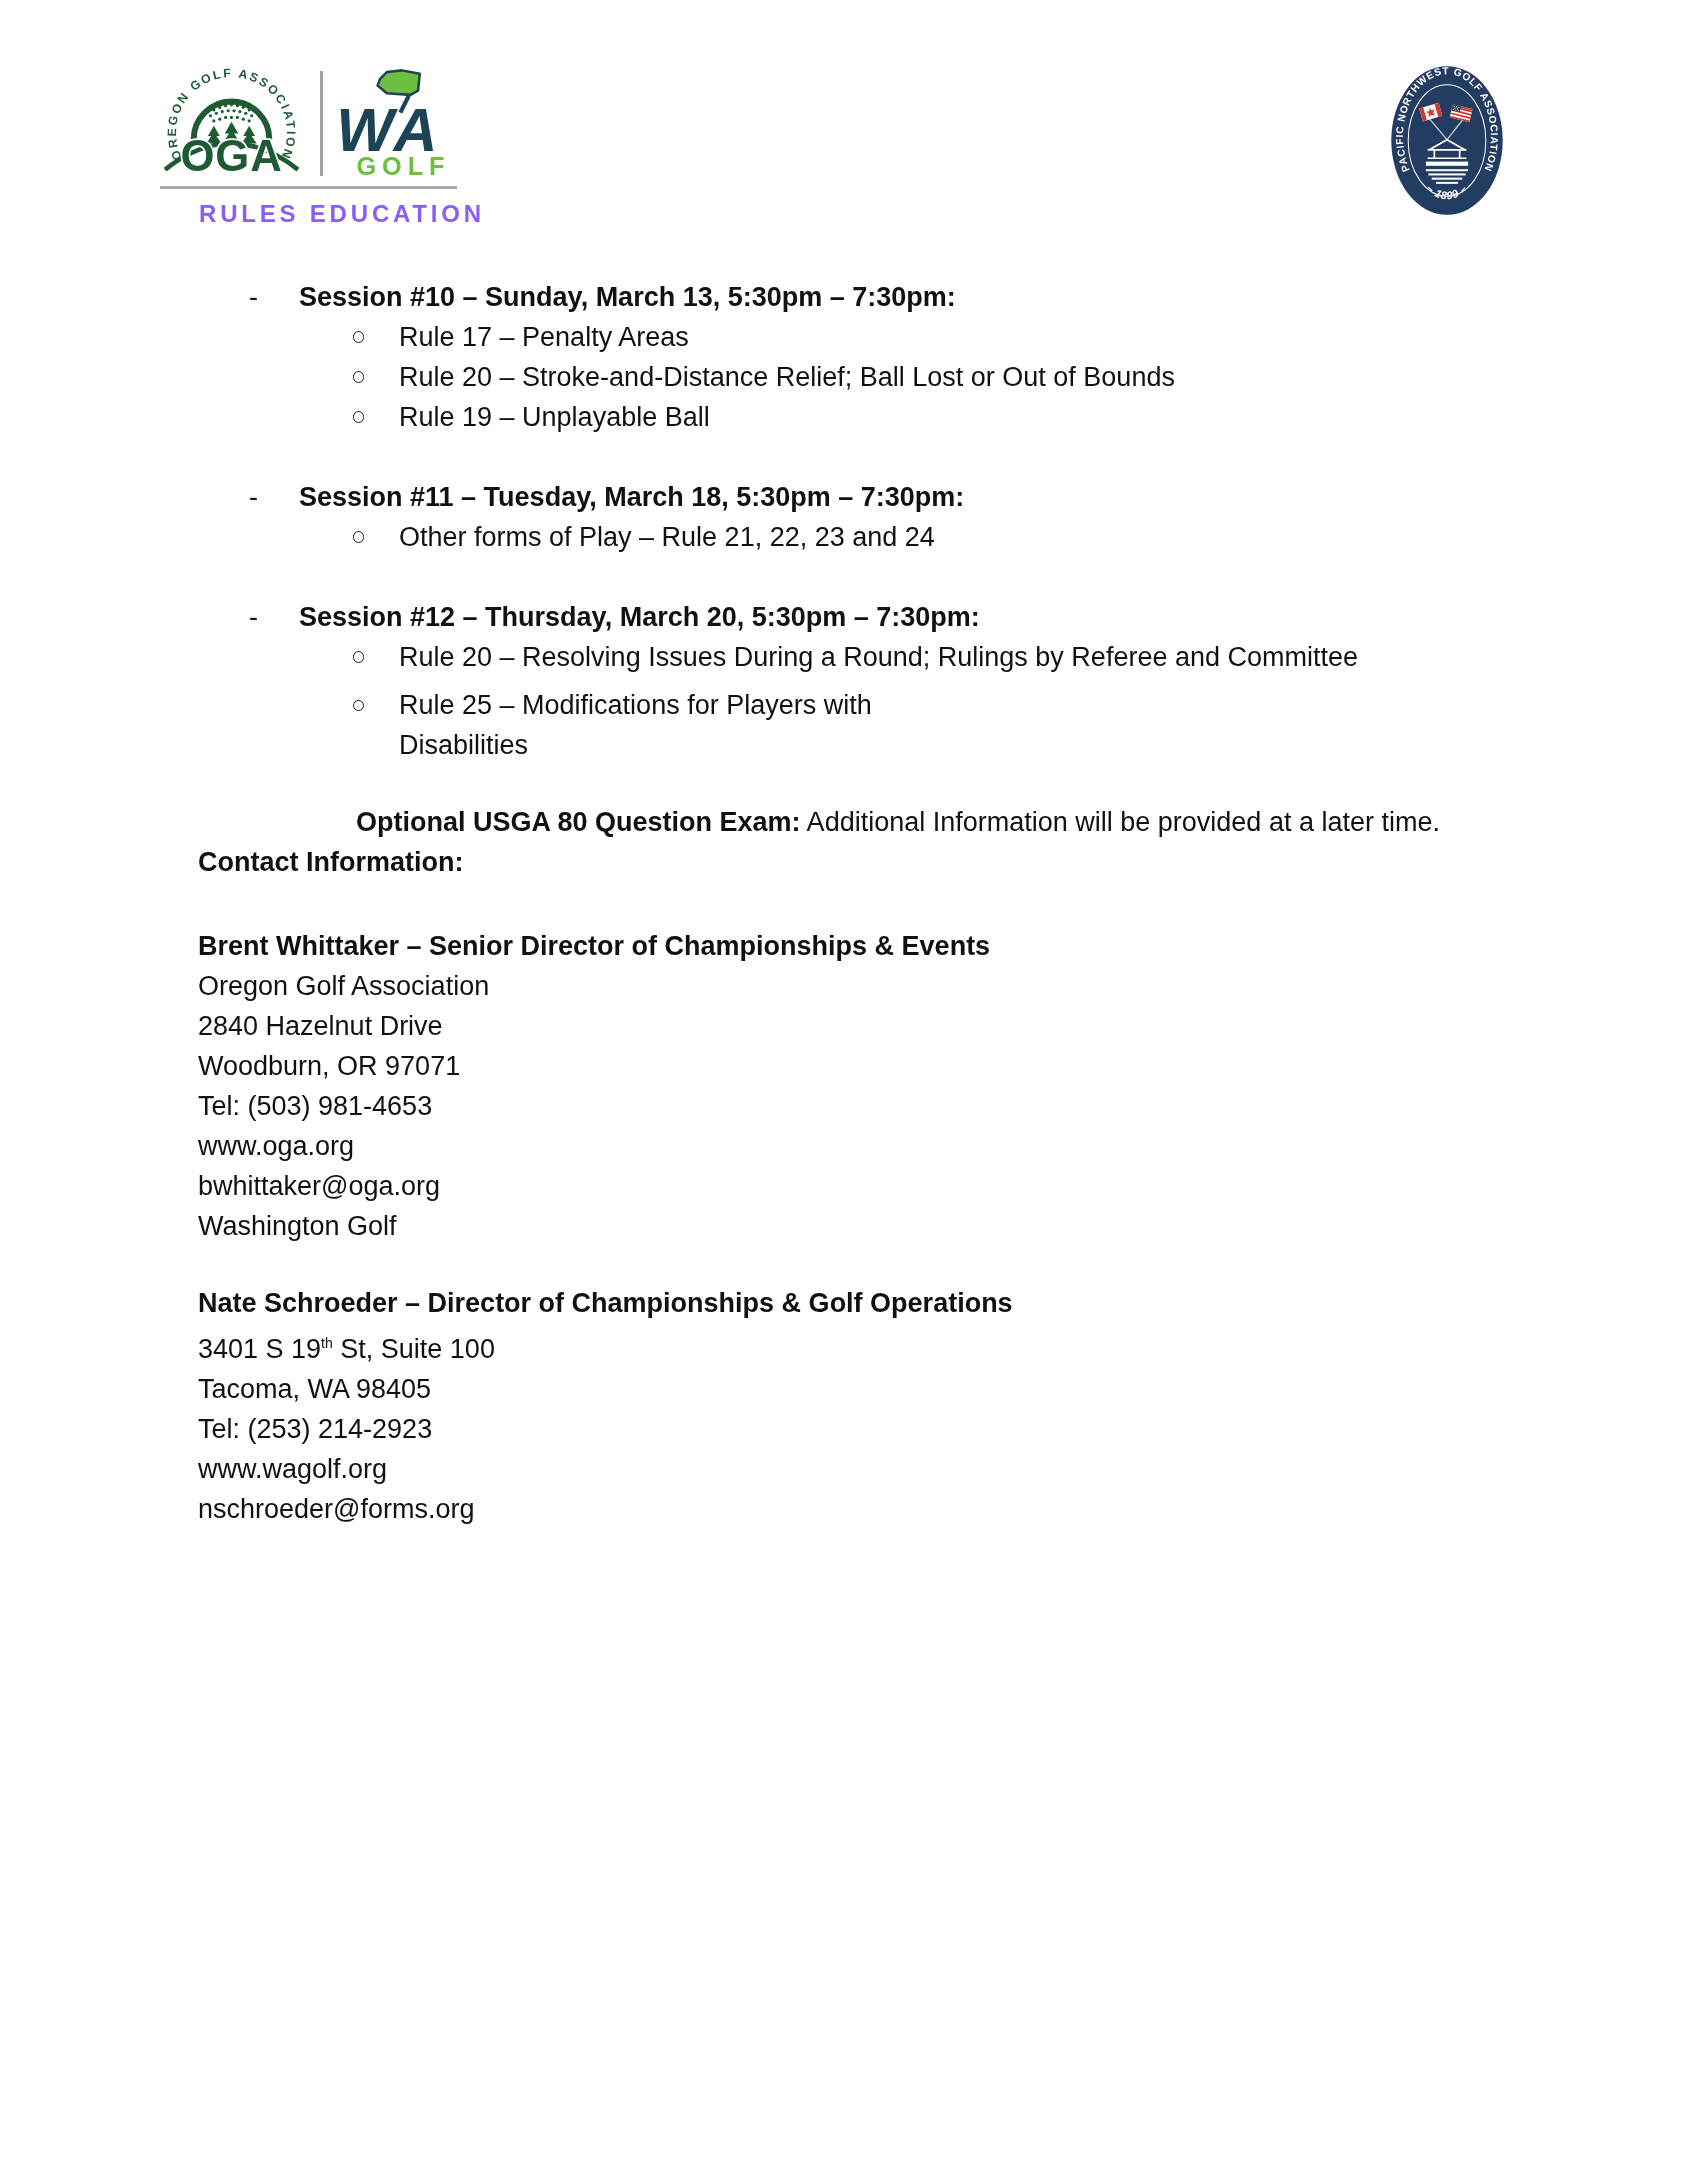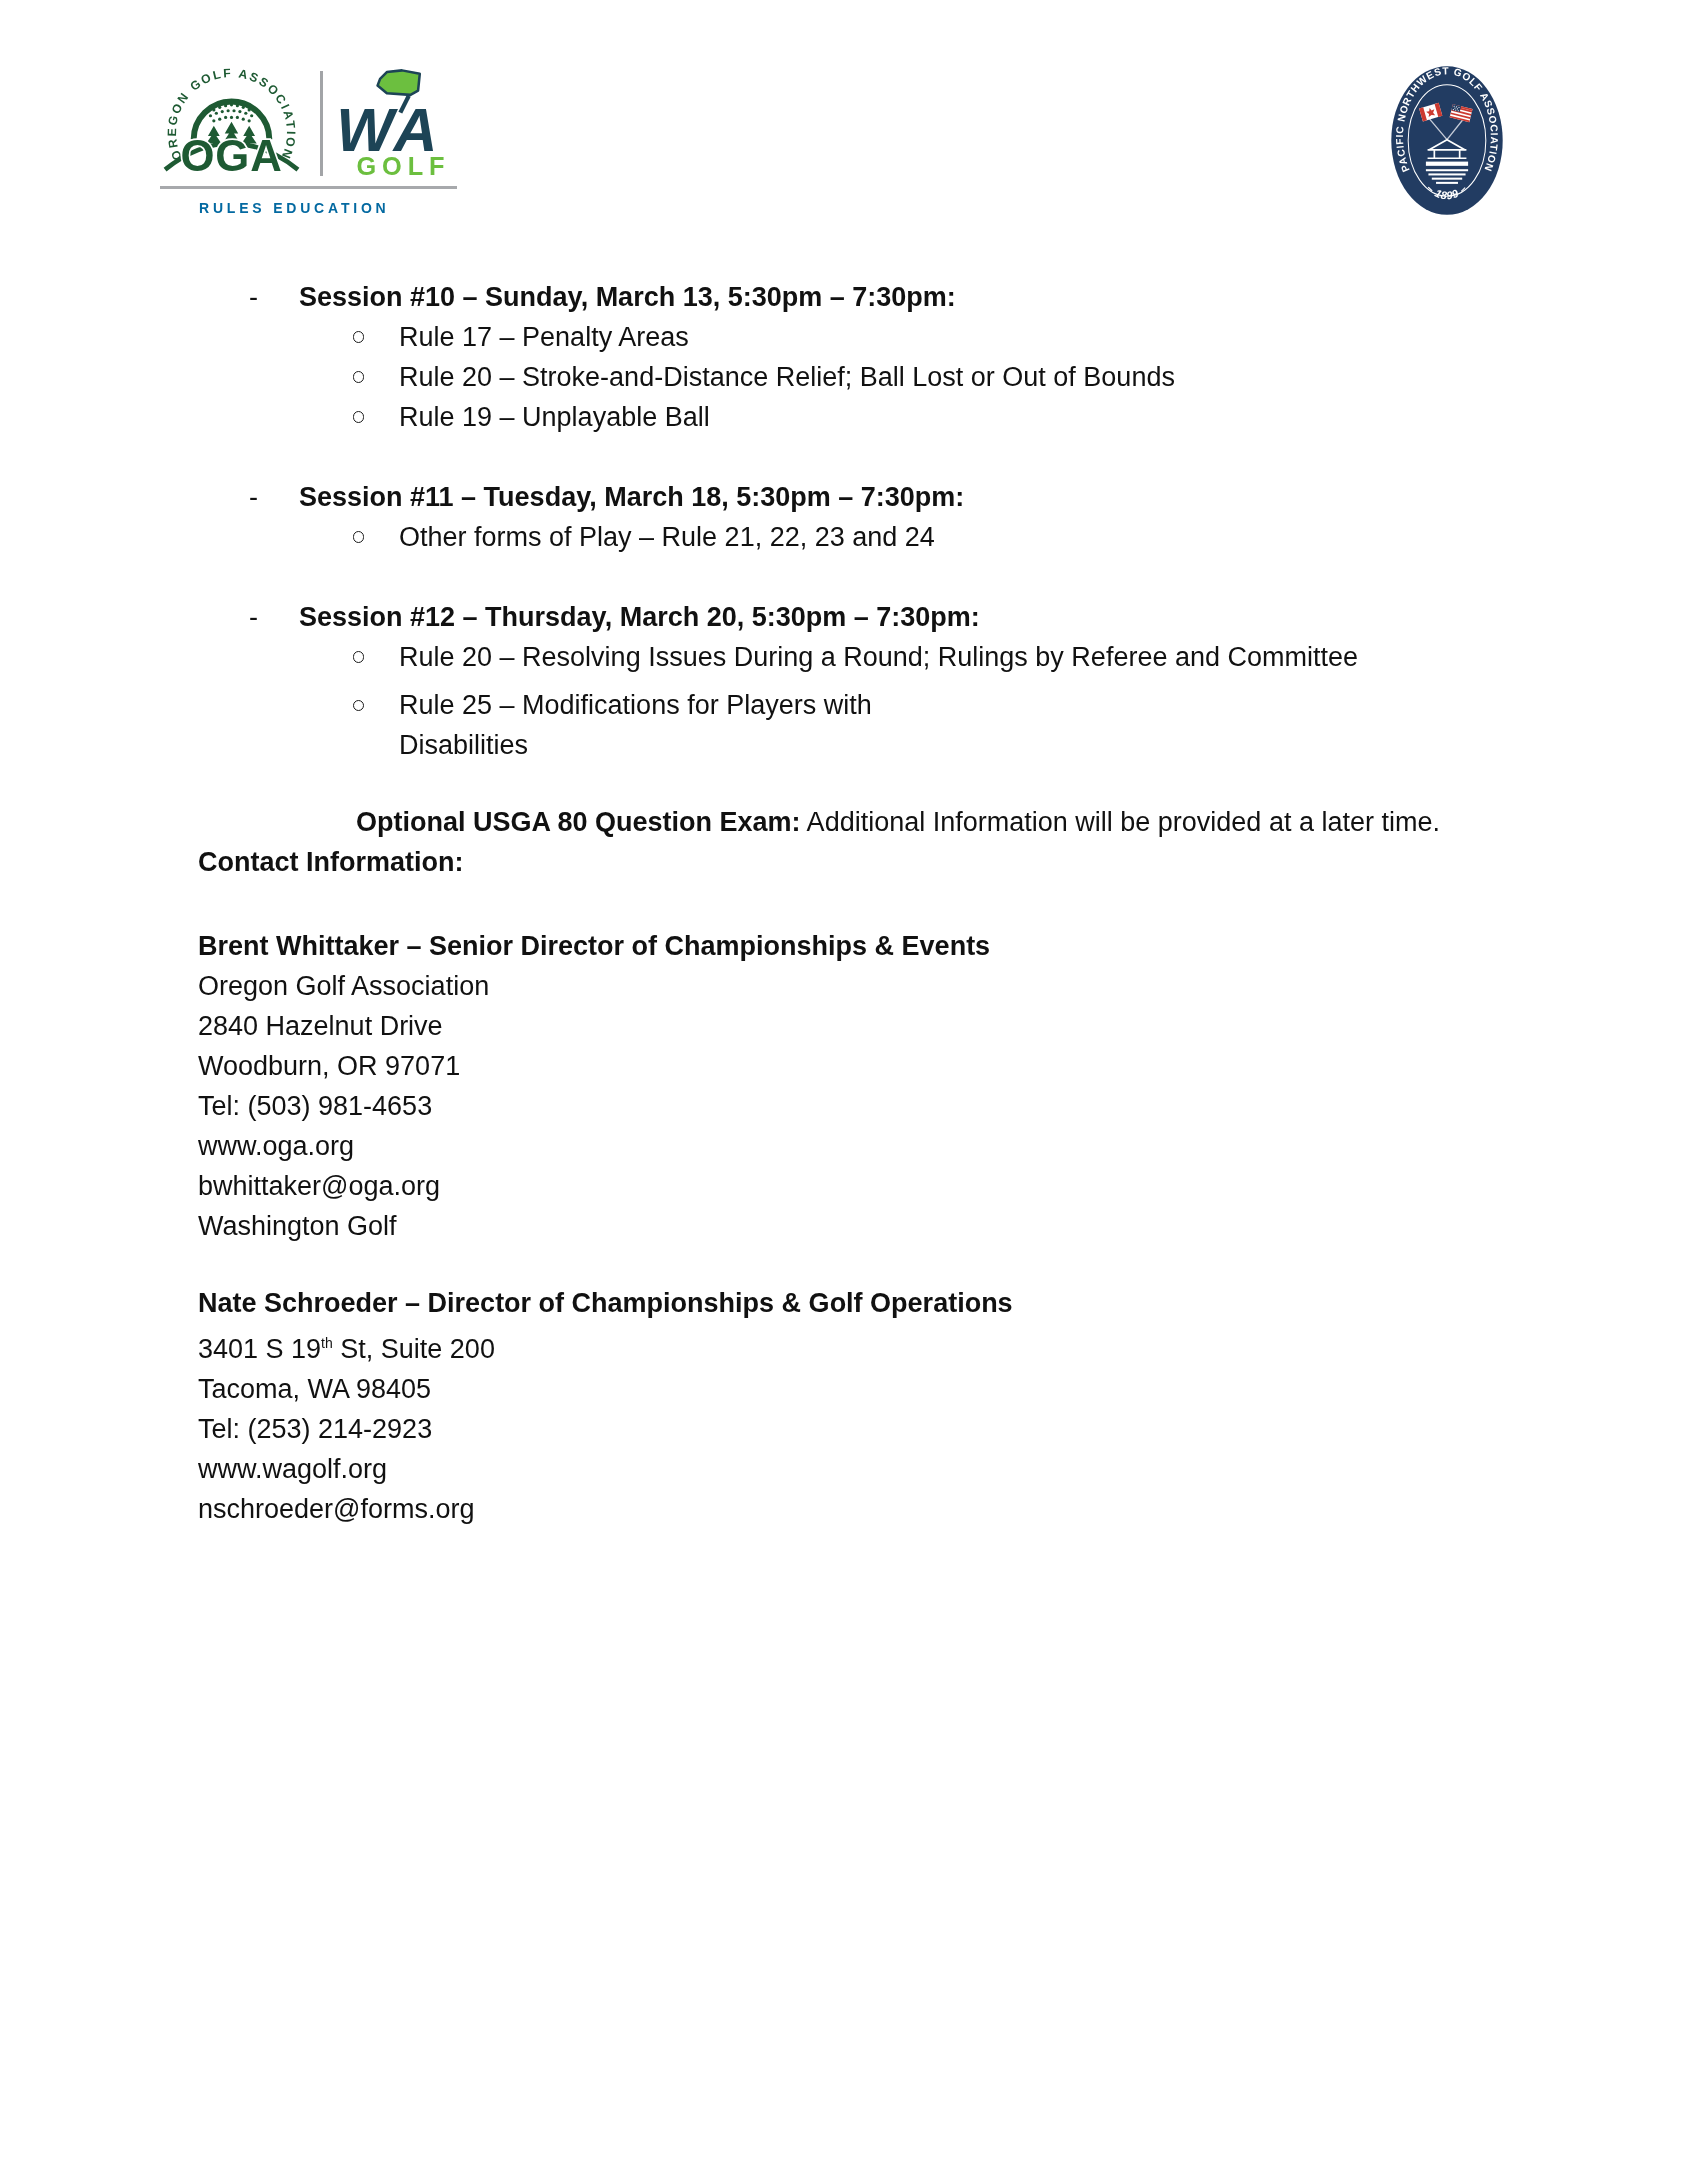--- a/index.html
+++ b/index.html
@@ -3,22 +3,22 @@
 <meta charset="utf-8">
 <style>
   html,body{margin:0;padding:0;background:#e8e8e8;}
   .page{position:relative;width:1687px;height:2183px;background:#ffffff;overflow:hidden;
         font-family:"Liberation Sans","DejaVu Sans",sans-serif;color:#111;}
   
   .logo-oga{position:absolute;left:159px;top:67px;width:145px;height:111px;}
   .logo-divider{position:absolute;left:320px;top:71px;width:2.5px;height:105px;background:#a2a4a7;}
   .logo-wa{position:absolute;left:336px;top:67px;width:127px;height:114px;}
   .header-rule{position:absolute;left:160px;top:186px;width:297px;height:2.5px;background:#a7a9ac;}
-  .tagline{position:absolute;left:199px;top:200px;font-size:14px;font-weight:700;
-           letter-spacing:3.8px;color:#0369a1;text-align:center;}
+  .tagline{position:absolute;left:199px;top:200px;font-size:24px;font-weight:700;
+           letter-spacing:3.8px;color:#8b5cf6;text-align:center;}
   .seal{position:absolute;left:1387px;top:62px;width:120px;height:157px;}
   
   .content{position:absolute;left:198px;top:277px;width:1400px;}
   .line{font-size:27px;line-height:40px;color:#111;}
   .b{font-weight:700;}
   .session-head{font-weight:700;position:relative;padding-left:101px;}
   .session-head .dash{position:absolute;left:51px;font-weight:400;}
   .sub{position:relative;padding-left:201px;}
   .obullet{position:absolute;left:155px;top:14.3px;width:9.3px;height:9.3px;
            border:1.7px solid #1a1a1a;border-radius:50%;}
@@ -162,21 +162,21 @@
     <div id="contacts">
         <div class="line b gap-lg">Brent Whittaker – Senior Director of Championships &amp; Events</div>
         <div class="line">Oregon Golf Association</div>
         <div class="line">2840 Hazelnut Drive</div>
         <div class="line">Woodburn, OR 97071</div>
         <div class="line">Tel: (503) 981-4653</div>
         <div class="line">www.oga.org</div>
         <div class="line">bwhittaker@oga.org</div>
         <div class="line">Washington Golf</div>
         <div class="line b gap-md">Nate Schroeder – Director of Championships &amp; Golf Operations</div>
-        <div class="line"><span>3401 S 19</span><span class="sup">th</span><span> St, Suite 200</span></div>
+        <div class="line"><span>3401 S 19</span><span class="sup">th</span><span> St, Suite 100</span></div>
         <div class="line">Tacoma, WA 98405</div>
         <div class="line">Tel: (253) 214-2923</div>
         <div class="line">www.wagolf.org</div>
         <div class="line">nschroeder@forms.org</div>
       </div>
   </div>
 </div>
 
 
 </body></html>

